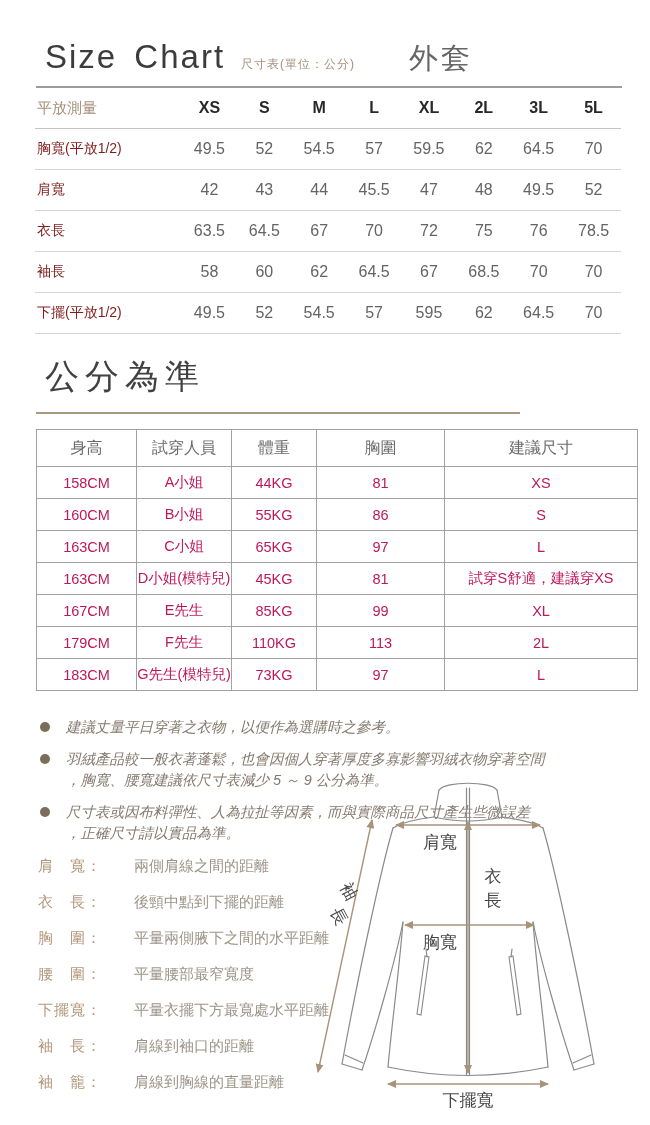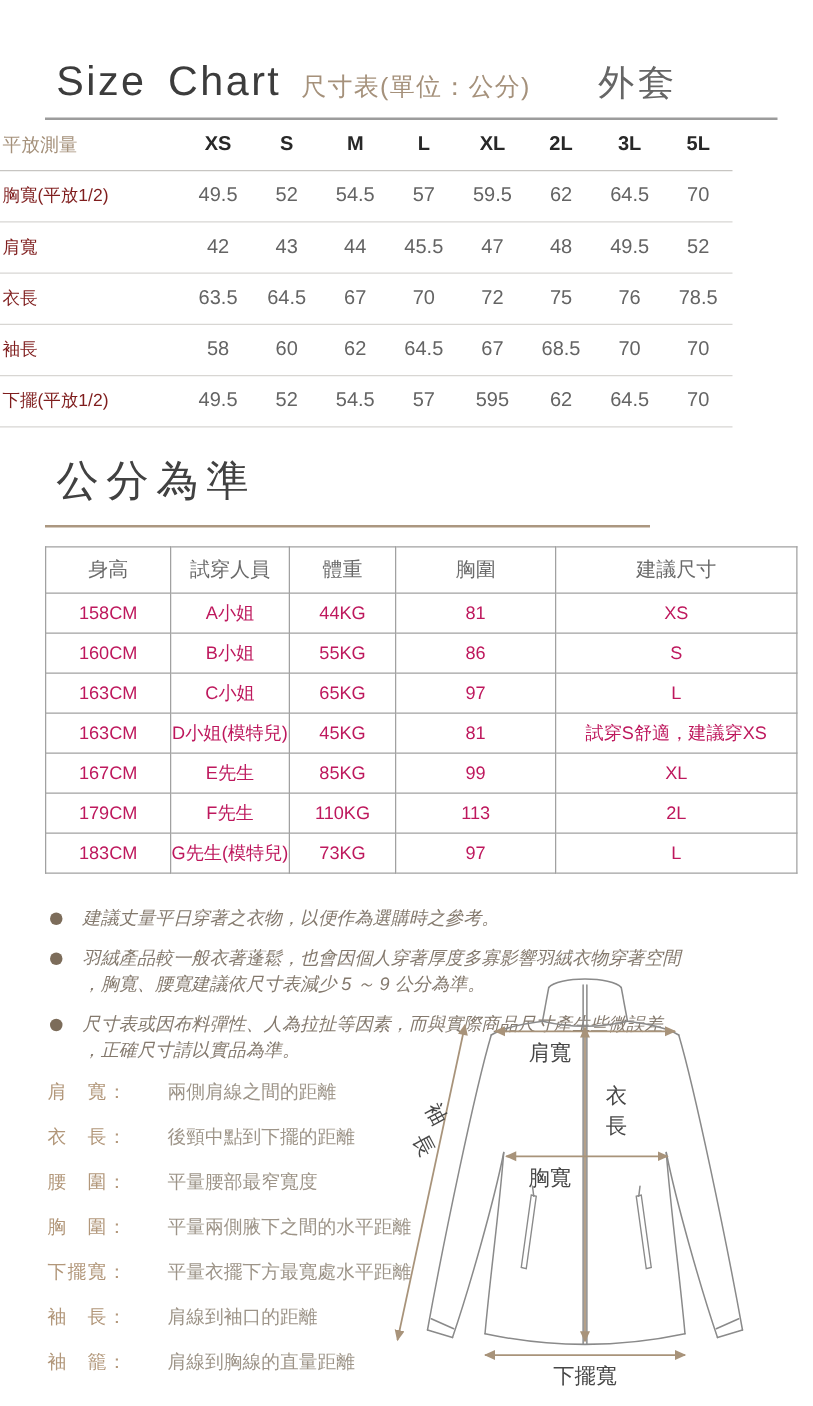--- a/index.html
+++ b/index.html
@@ -1,25 +1,25 @@
 <!DOCTYPE html>
 <html><head>
 <meta charset="utf-8">
 <style>
   html,body{margin:0;padding:0;background:#fff;}
   .page{position:relative;width:650px;height:1125px;overflow:hidden;background:#fff;
         font-family:"Liberation Sans","DejaVu Sans",sans-serif;}
   
   .hdr{display:flex;align-items:baseline;padding:12px 0 0 45px;}
   .title{font-size:33px;font-weight:300;color:#3c3c3c;margin:0;letter-spacing:2px;word-spacing:6px;}
-  .sub{font-size:20px;margin-left:16px;color:#a5917b;letter-spacing:1px;margin-top:44px;}
+  .sub{font-size:12px;margin-left:16px;color:#a5917b;letter-spacing:1px;margin-top:44px;}
   .cat{font-size:29px;color:#666;margin-left:54px;letter-spacing:3px;}
   .rule{height:2px;background:#9c9c9c;margin:7px 0 0 36px;width:586px;}
   
-  .size-table{width:586px;}
+  .size-table{margin-left:35px;width:586px;}
   .st-row{display:flex;align-items:center;height:40px;border-bottom:1px solid #d8d6d3;}
   .st-head{border-bottom:1px solid #c7c5c2;}
   .st-label{width:145px;font-size:14px;color:#7f1d1d;padding-left:2px;}
   .st-head .st-label{color:#a5917b;font-size:15px;}
   .st-cells{flex:1;display:flex;}
   .st-cell{flex:1;text-align:center;font-size:16px;color:#646464;}
   .st-head .st-cell{font-weight:600;color:#282828;font-size:16px;}
   
   .fit-title{margin:20px 0 0 45px;font-size:34px;color:#414141;font-weight:400;letter-spacing:6px;}
   .fit-rule{margin:12px 0 0 36px;width:484px;height:2px;background:#ab9780;}
@@ -216,22 +216,22 @@
       <li><span class="bullet"></span><span class="note-text">建議丈量平日穿著之衣物，以便作為選購時之參考。</span></li>
       <li><span class="bullet"></span><span class="note-text">羽絨產品較一般衣著蓬鬆，也會因個人穿著厚度多寡影響羽絨衣物穿著空間
 ，胸寬、腰寬建議依尺寸表減少 5 ～ 9 公分為準。</span></li>
       <li><span class="bullet"></span><span class="note-text">尺寸表或因布料彈性、人為拉扯等因素，而與實際商品尺寸產生些微誤差
 ，正確尺寸請以實品為準。</span></li>
     </ul>
 
   <div class="defs" id="defs">
       <div class="def-row"><span class="term">肩　寬</span><span class="colon">：</span><span class="dtext">兩側肩線之間的距離</span></div>
       <div class="def-row"><span class="term">衣　長</span><span class="colon">：</span><span class="dtext">後頸中點到下擺的距離</span></div>
+      <div class="def-row"><span class="term">胸　圍</span><span class="colon">：</span><span class="dtext">平量兩側腋下之間的水平距離</span></div>
       <div class="def-row"><span class="term">腰　圍</span><span class="colon">：</span><span class="dtext">平量腰部最窄寬度</span></div>
-      <div class="def-row"><span class="term">胸　圍</span><span class="colon">：</span><span class="dtext">平量兩側腋下之間的水平距離</span></div>
       <div class="def-row"><span class="term">下擺寬</span><span class="colon">：</span><span class="dtext">平量衣擺下方最寬處水平距離</span></div>
       <div class="def-row"><span class="term">袖　長</span><span class="colon">：</span><span class="dtext">肩線到袖口的距離</span></div>
       <div class="def-row"><span class="term">袖　籠</span><span class="colon">：</span><span class="dtext">肩線到胸線的直量距離</span></div>
     </div>
 
   <svg class="diagram" id="jacket-svg" width="350" height="350" viewBox="0 0 350 350">
     <defs>
       <marker id="ah" markerUnits="userSpaceOnUse" markerWidth="10" markerHeight="9" refX="8" refY="4" orient="auto">
         <path d="M0 0 L9 4 L0 8 Z" fill="#a8937a"></path>
       </marker>

